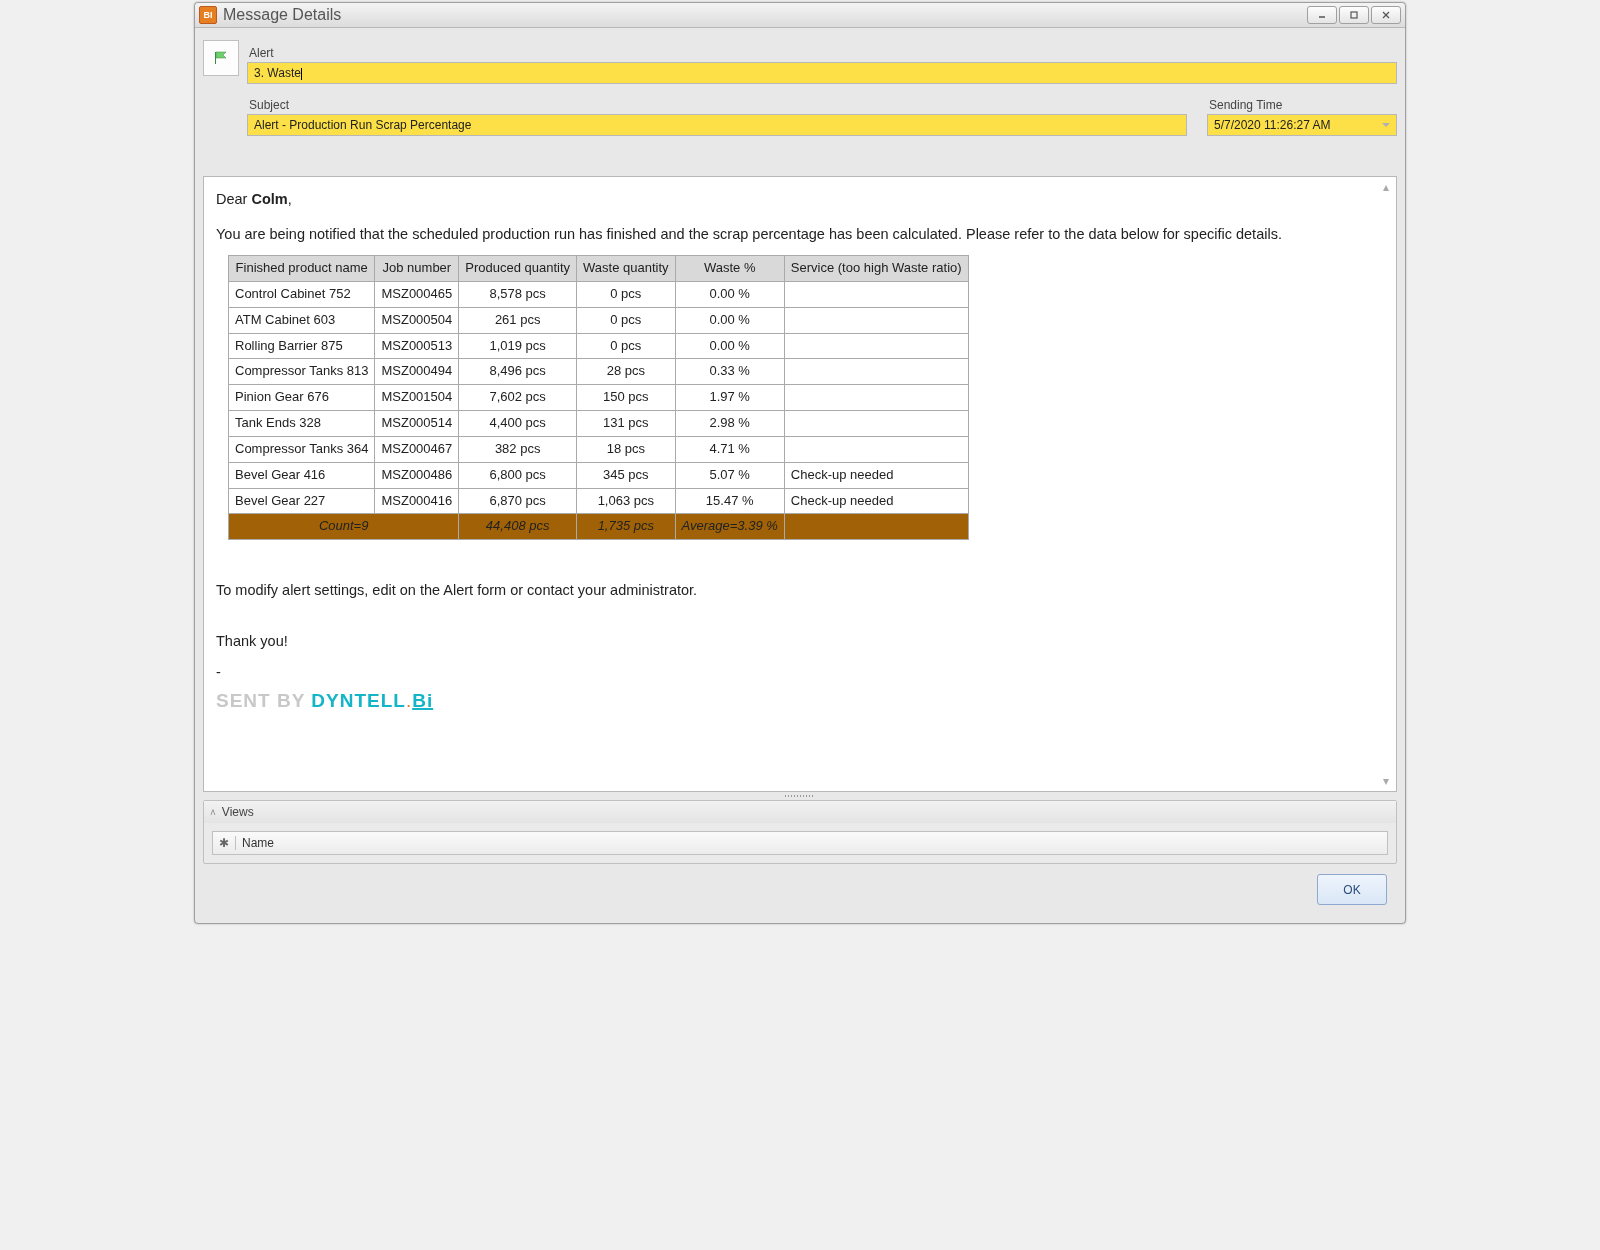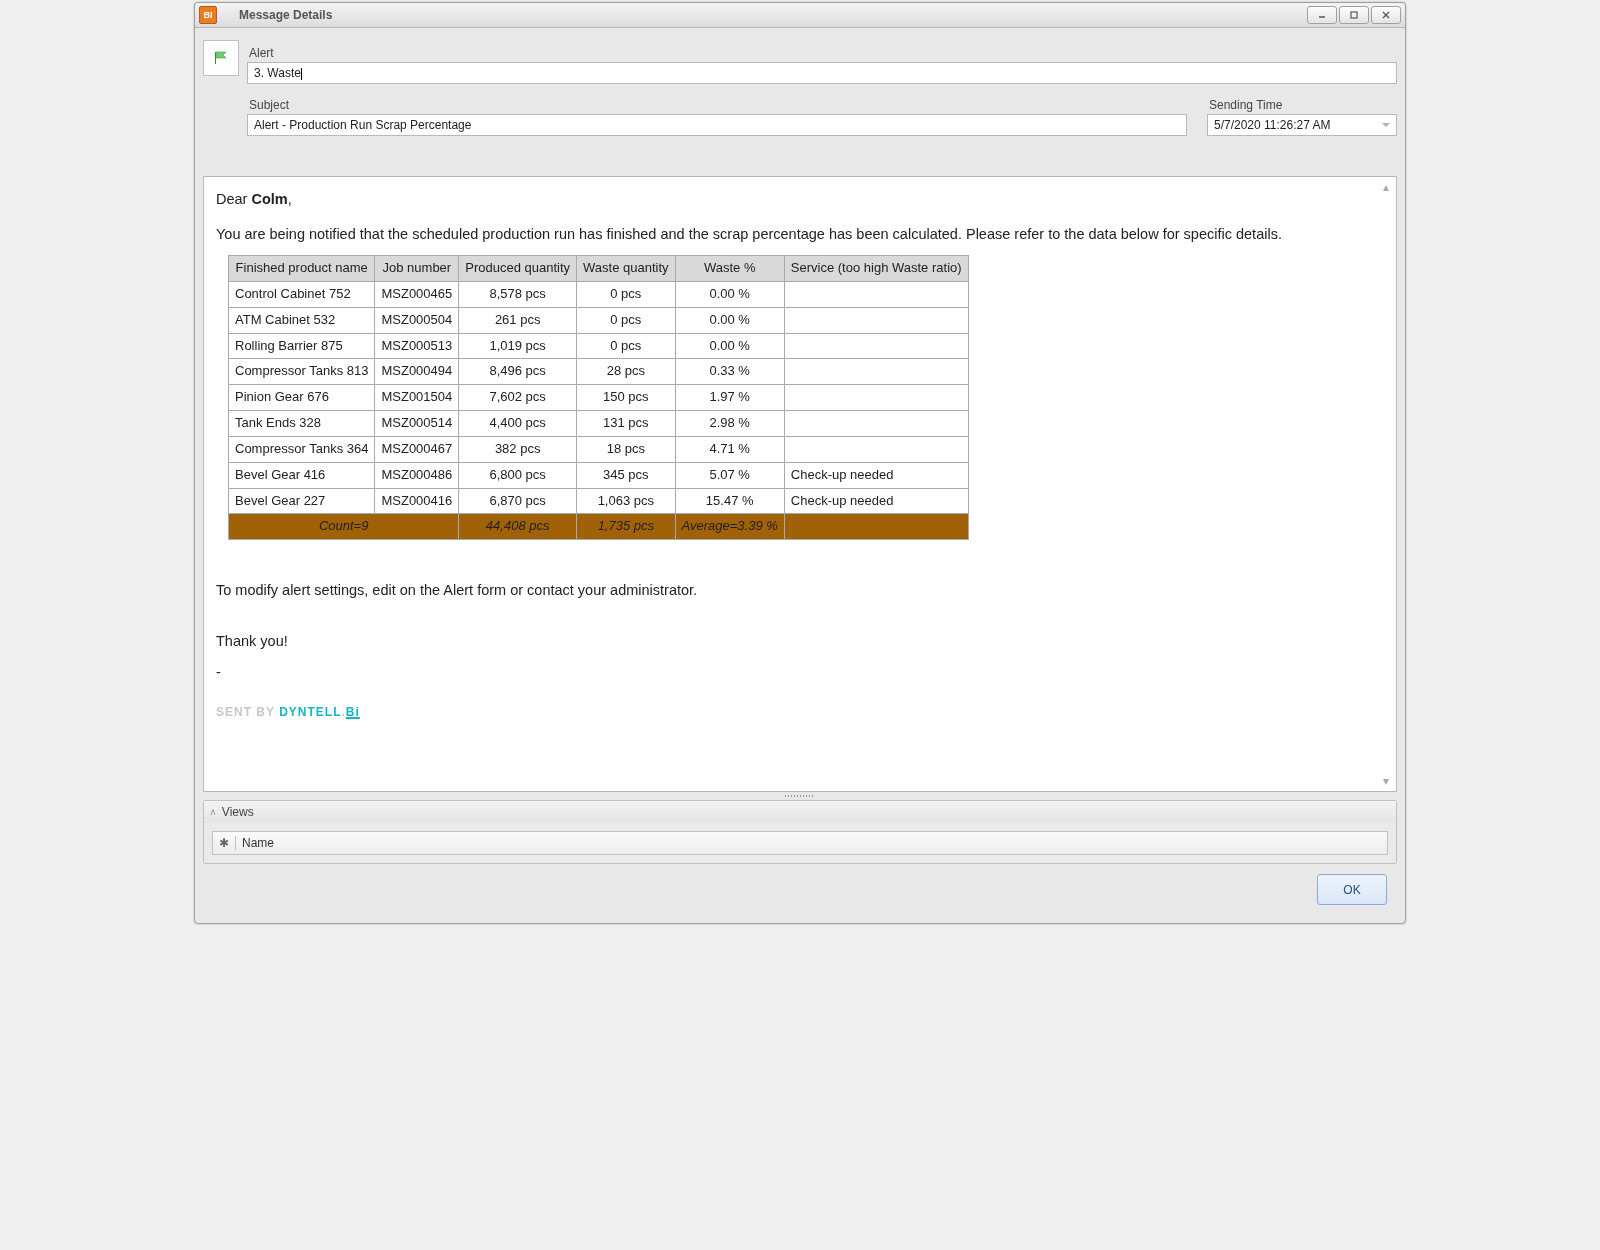--- a/index.html
+++ b/index.html
@@ -1,50 +1,50 @@
 <!DOCTYPE html>
 <html><head>
 <meta charset="utf-8">
 <style>
   html,body{margin:0;padding:0;font-family:"Segoe UI",Tahoma,Arial,sans-serif;font-size:12px;background:#f0f0f0;color:#333;}
   .window{width:1210px;margin:2px auto;border:1px solid #a0a0a0;background:#e8e8e8;border-radius:4px;box-shadow:0 0 2px rgba(0,0,0,0.3);}
   .titlebar{display:flex;align-items:center;height:24px;background:linear-gradient(#f4f4f4,#dcdcdc);border-bottom:1px solid #b8b8b8;border-radius:4px 4px 0 0;padding:0 4px;}
   .app-icon{width:16px;height:16px;background:#e67e22;border:1px solid #c0571c;display:flex;align-items:center;justify-content:center;color:#fff;font-size:9px;font-weight:bold;border-radius:2px;}
-  .title-text{margin-left:22px;font-size:12px;color:#555;font-weight:700;}
+  .title-text{margin-left:6px;font-size:16px;color:#555;font-weight:400;}
   .win-controls{margin-left:auto;display:flex;gap:2px;}
   .win-btn{width:28px;height:16px;border:1px solid #a0a0a0;border-radius:3px;background:linear-gradient(#fdfdfd,#e5e5e5);display:flex;align-items:center;justify-content:center;cursor:pointer;}
   .win-btn svg{width:10px;height:10px;}
   .client{padding:8px;}
   .hdr-panel{display:flex;gap:8px;margin-bottom:4px;}
   .flag-box{width:34px;height:34px;border:1px solid #c0c0c0;background:#fdfdfd;display:flex;align-items:center;justify-content:center;margin-top:4px;}
   .flag-box svg{width:16px;height:14px;}
   .hdr-fields{flex:1;}
   .fld-row{display:flex;gap:20px;}
   .fld{flex:1;}
   .fld.time{flex:0 0 190px;}
   .fld-label{font-size:12px;color:#444;margin:10px 0 2px 2px;}
-  .fld-input{border:1px solid #b8b8b8;background:#ffffff;height:20px;line-height:20px;padding:0 6px;font-size:12px;color:#222;position:relative;}
+  .fld-input{border:1px solid #b8b8b8;background:#fde047;height:20px;line-height:20px;padding:0 6px;font-size:12px;color:#222;position:relative;}
   .fld-input.dd::after{content:"";position:absolute;right:6px;top:8px;border-left:4px solid transparent;border-right:4px solid transparent;border-top:4px solid #b0b0b0;}
   .cursor-caret{display:inline-block;width:1px;height:12px;background:#000;vertical-align:middle;margin-left:0;}
   .body-panel{margin-top:40px;border:1px solid #b8b8b8;background:#fff;padding:12px 12px 12px 12px;position:relative;height:590px;overflow:hidden;}
   .scroll-arrow{position:absolute;right:4px;width:12px;height:12px;display:flex;align-items:center;justify-content:center;color:#aaa;}
   .scroll-arrow.up{top:4px;}
   .scroll-arrow.down{bottom:4px;}
   .msg{font-size:14.5px;color:#222;line-height:1.45;}
   .msg .greet{margin-bottom:14px;}
   .msg .para{margin-bottom:10px;}
   .data-table{border-collapse:collapse;font-size:13px;margin-top:6px;margin-left:12px;}
   .data-table th,.data-table td{border:1px solid #aaa;padding:3px 6px;white-space:nowrap;}
   .data-table th{background:#d9d9d9;font-weight:normal;text-align:center;}
   .data-table td.num{text-align:center;}
   .data-table tr.total td{background:#a16207;font-weight:normal;font-style:italic;}
   .modify-note{margin-top:40px;}
   .thanks{margin-top:30px;}
   .dash{margin-top:8px;}
-  .sentby{margin-top:21px;font-size:12px;letter-spacing:1px;}
+  .sentby{margin-top:4px;font-size:19px;letter-spacing:1px;}
   .sentby .s1{color:#c8c8c8;font-weight:600;}
   .sentby .s2{color:#15b5c8;font-weight:700;}
   .sentby .dot{color:#e67e22;}
   .sentby .bi{color:#15b5c8;font-weight:700;text-decoration:underline;text-decoration-thickness:2px;}
   .split-handle{height:8px;background:#e8e8e8;display:flex;align-items:center;justify-content:center;}
   .split-handle .dots{width:30px;height:2px;background:repeating-linear-gradient(90deg,#999 0 1px,transparent 1px 3px);}
   .views-panel{border:1px solid #c0c0c0;background:#eaeaea;border-radius:2px;}
   .views-header{display:flex;align-items:center;height:22px;padding:0 6px;background:linear-gradient(#f2f2f2,#e4e4e4);font-size:12px;color:#444;}
   .views-header .chev{margin-right:6px;color:#888;font-size:10px;}
   .views-body{padding:8px;}
@@ -131,21 +131,21 @@
           <tbody id="tbody">
               <tr>
                 <td>Control Cabinet 752</td>
                 <td>MSZ000465</td>
                 <td class="num">8,578 pcs</td>
                 <td class="num">0 pcs</td>
                 <td class="num">0.00 %</td>
                 <td></td>
               </tr>
               <tr>
-                <td>ATM Cabinet 532</td>
+                <td>ATM Cabinet 603</td>
                 <td>MSZ000504</td>
                 <td class="num">261 pcs</td>
                 <td class="num">0 pcs</td>
                 <td class="num">0.00 %</td>
                 <td></td>
               </tr>
               <tr>
                 <td>Rolling Barrier 875</td>
                 <td>MSZ000513</td>
                 <td class="num">1,019 pcs</td>

